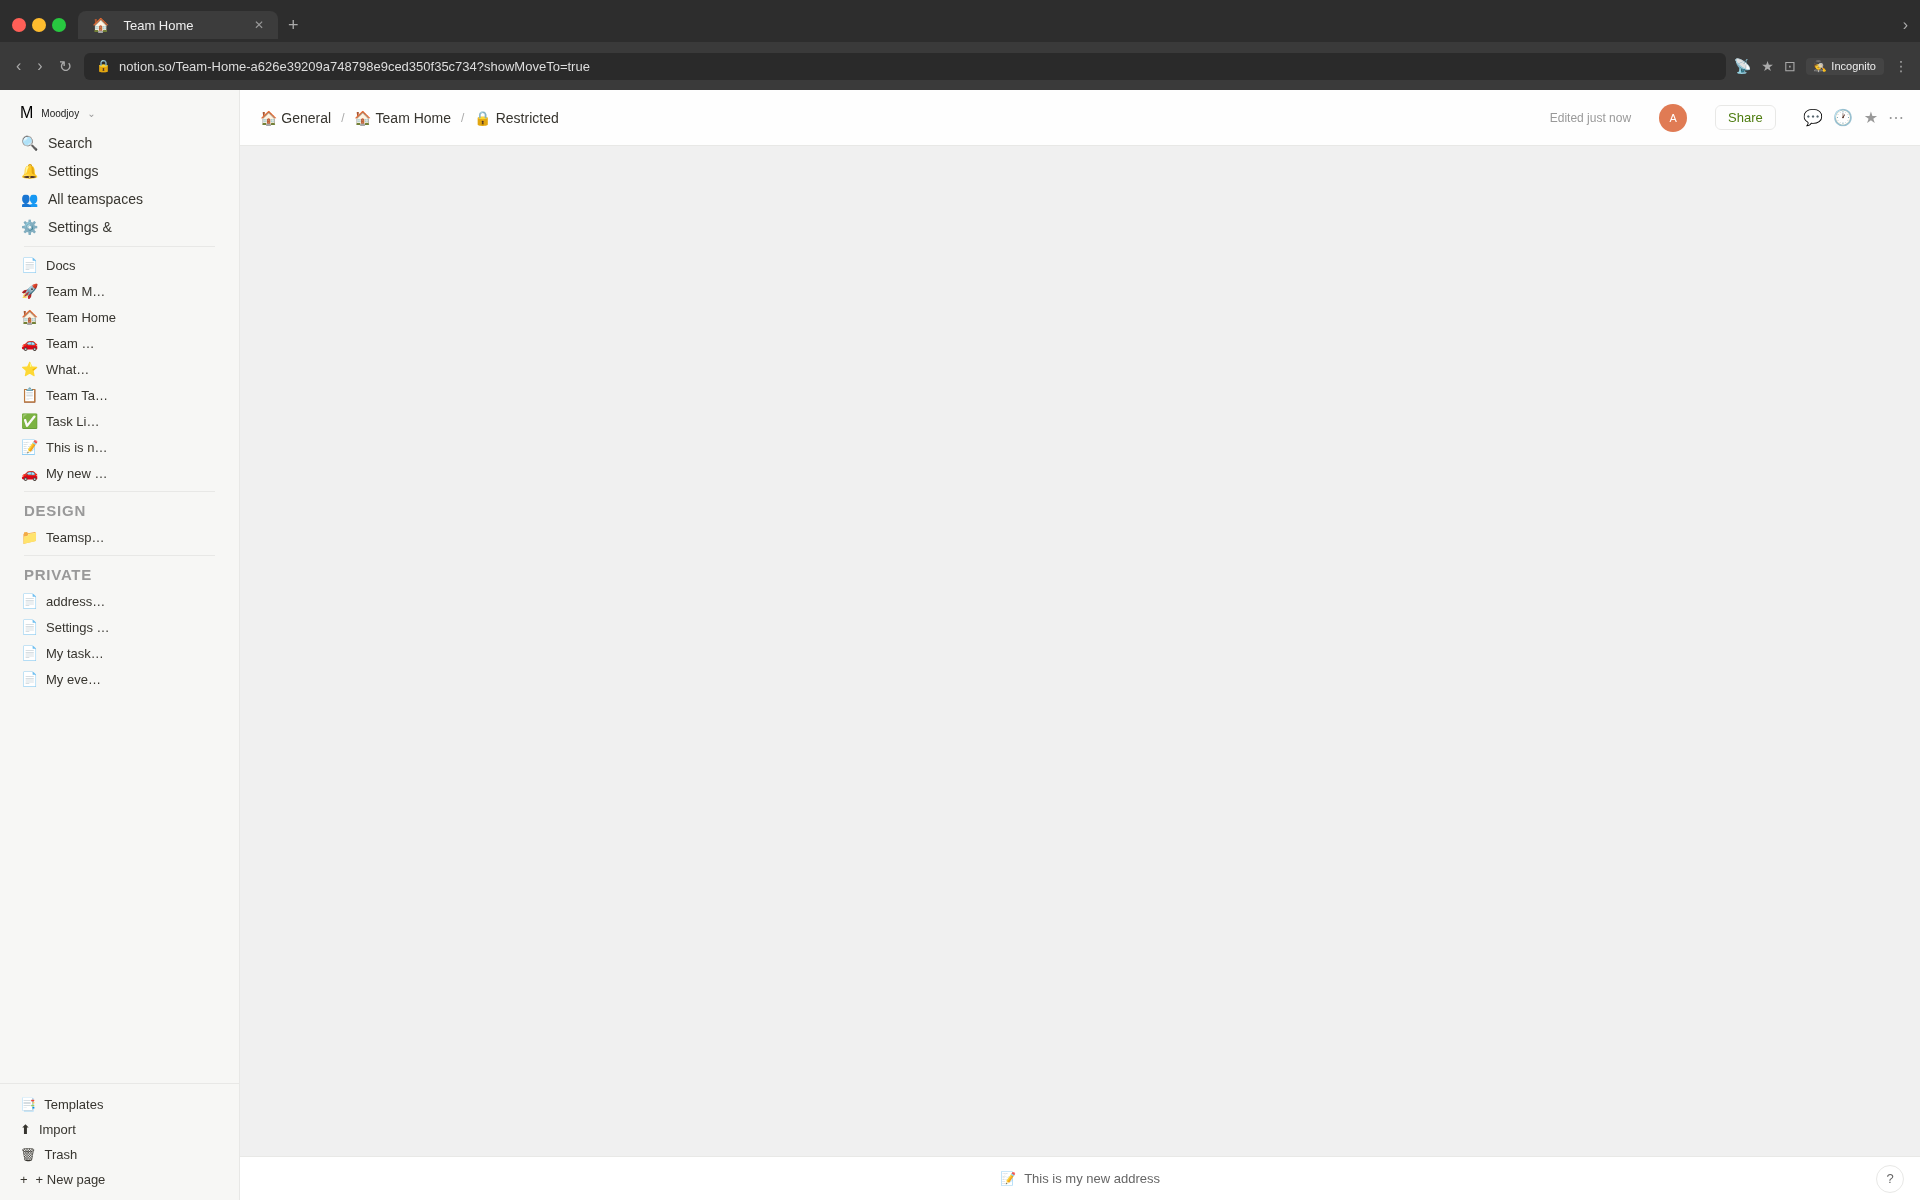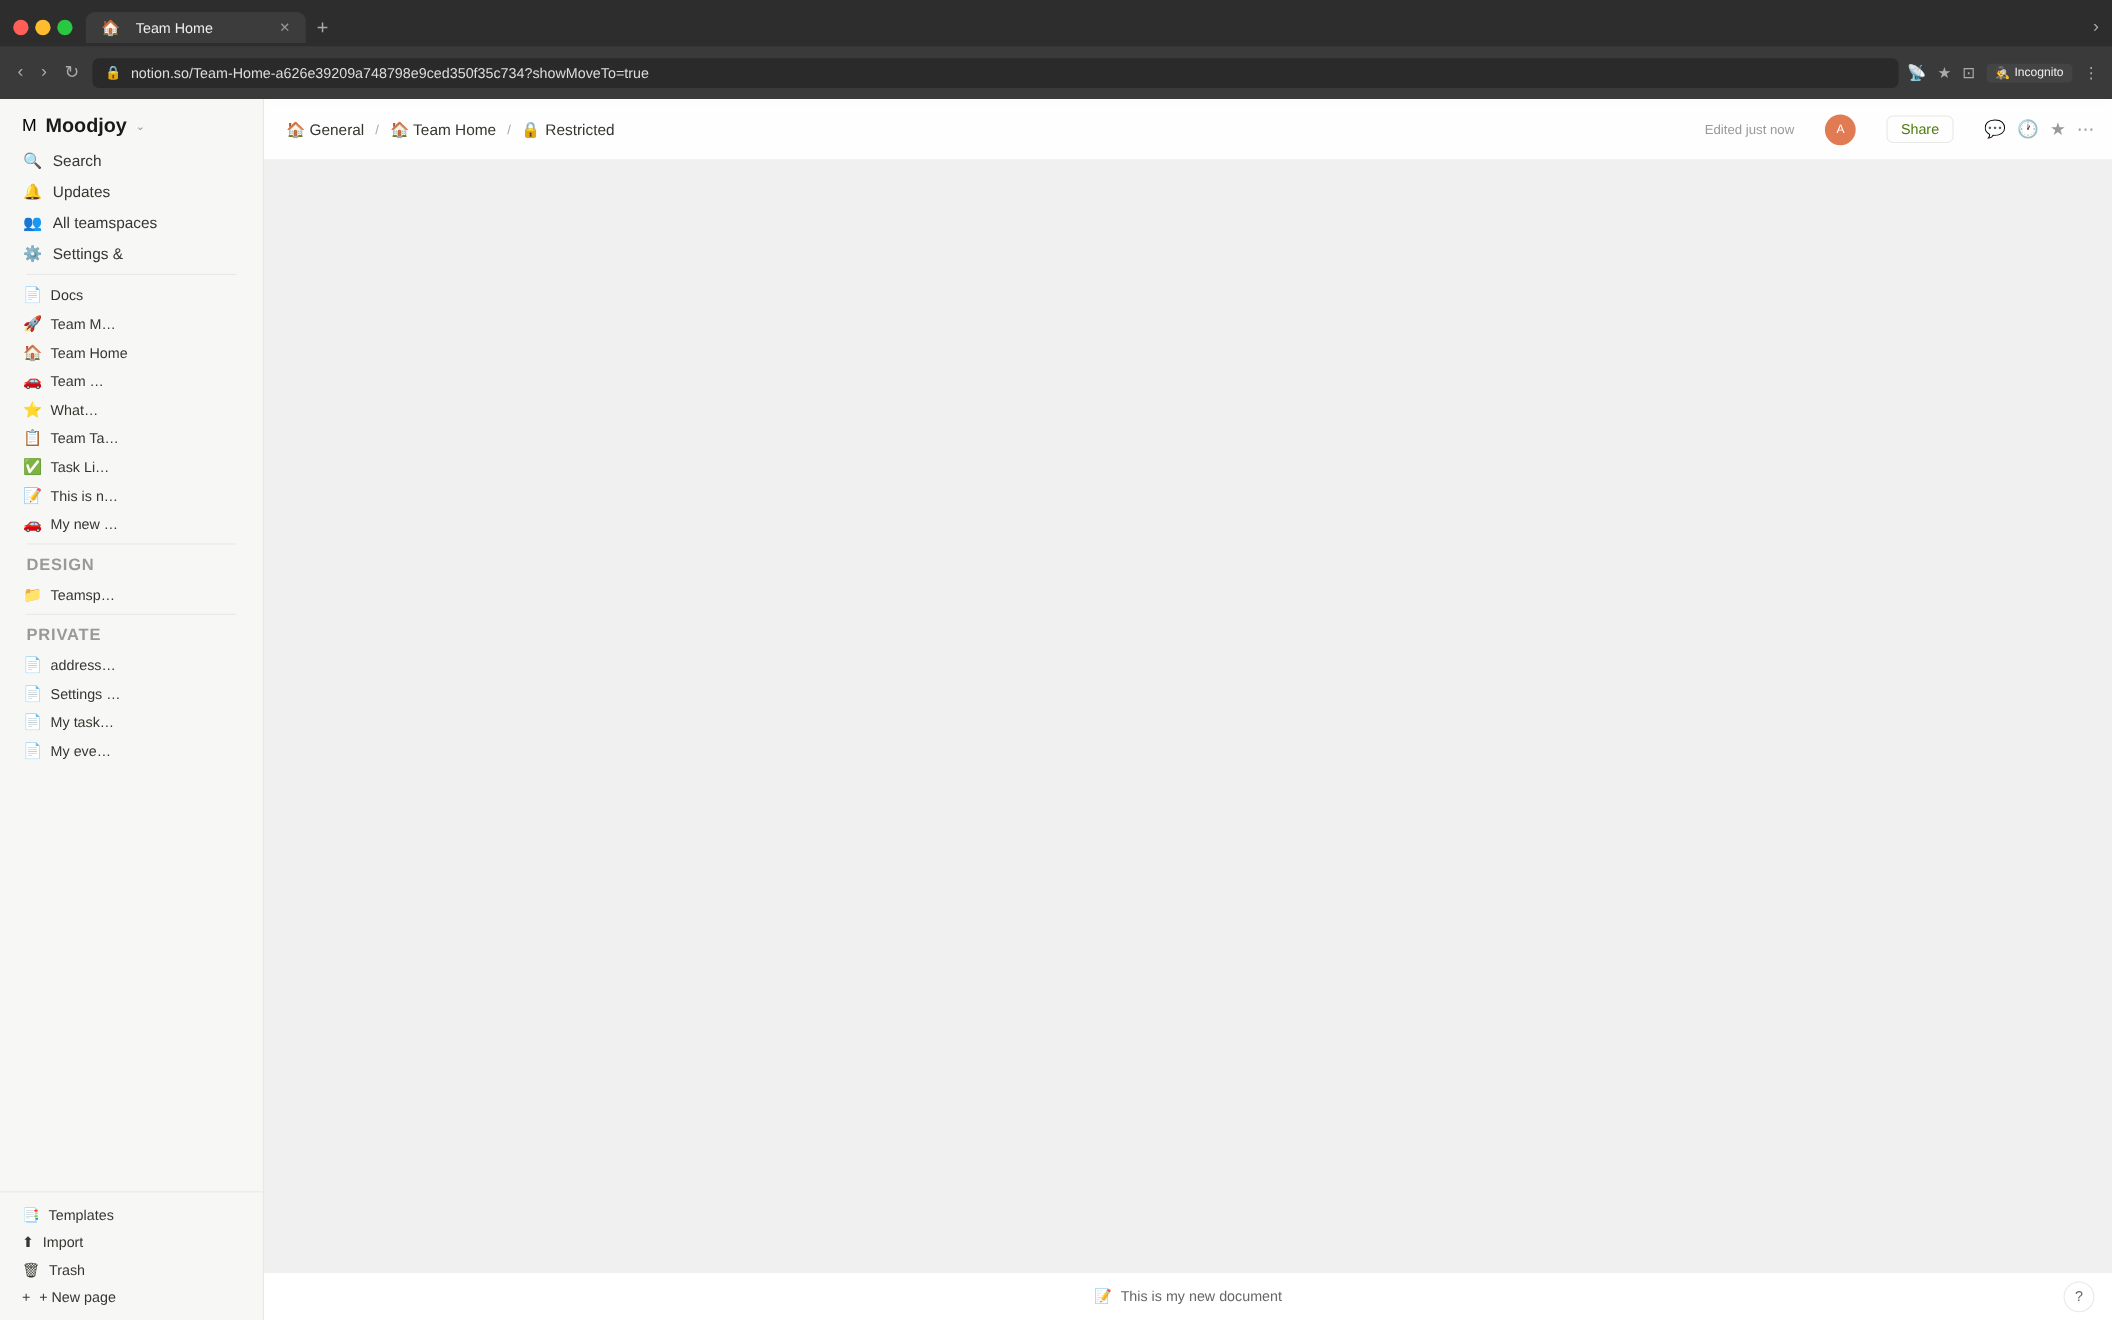--- a/index.html
+++ b/index.html
@@ -24,21 +24,21 @@
     .url-lock { color: #aaa; font-size: 12px; }
     .addr-icons { display: flex; gap: 10px; align-items: center; color: #aaa; font-size: 14px; }
 
     
     .notion-app { display: flex; width: 100%; height: calc(1200px - 90px); position: relative; }
 
     
     .sidebar { width: 240px; background: #f7f7f5; border-right: 1px solid #e8e8e6; display: flex; flex-direction: column; height: 100%; flex-shrink: 0; }
     .sidebar-top { padding: 8px 12px; display: flex; flex-direction: column; gap: 2px; }
     .workspace-header { display: flex; align-items: center; gap: 8px; padding: 6px 8px; border-radius: 6px; cursor: pointer; }
-    .workspace-name { font-weight: 700; font-size: 18px; color: #1a1a1a; }
+    .workspace-name { font-weight: 400; font-size: 10px; color: #1a1a1a; }
     .workspace-chevron { font-size: 10px; color: #999; }
     .sidebar-item { display: flex; align-items: center; gap: 8px; padding: 5px 8px; border-radius: 6px; cursor: pointer; color: #37352f; font-size: 14px; }
     .sidebar-item-icon { font-size: 14px; width: 20px; text-align: center; color: #888; }
     .sidebar-divider { height: 1px; background: #e8e8e6; margin: 4px 12px; }
     .sidebar-section-label { font-size: 15px; color: #999; padding: 4px 12px; font-weight: 600; text-transform: uppercase; letter-spacing: 0.05em; }
     .sidebar-tree-item { display: flex; align-items: center; gap: 6px; padding: 4px 8px; border-radius: 6px; cursor: pointer; color: #37352f; font-size: 13px; }
     .sidebar-bottom { margin-top: auto; padding: 8px 12px; border-top: 1px solid #e8e8e6; }
     .sidebar-bottom-item { display: flex; align-items: center; gap: 8px; padding: 5px 8px; border-radius: 6px; cursor: pointer; color: #37352f; font-size: 13px; }
 
     
@@ -115,21 +115,21 @@
         <span style="font-size:16px;">M</span>
         <span class="workspace-name">Moodjoy</span>
         <span class="workspace-chevron">⌄</span>
       </div>
       <div class="sidebar-item">
         <span class="sidebar-item-icon">🔍</span>
         <span>Search</span>
       </div>
       <div class="sidebar-item">
         <span class="sidebar-item-icon">🔔</span>
-        <span>Updates</span>
+        <span>Settings</span>
       </div>
       <div class="sidebar-item">
         <span class="sidebar-item-icon">👥</span>
         <span>All teamspaces</span>
       </div>
       <div class="sidebar-item">
         <span class="sidebar-item-icon">⚙️</span>
         <span>Settings &amp;</span>
       </div>
       <div class="sidebar-divider"></div>
@@ -249,18 +249,18 @@
         
         
 
       </div>
     </div>
   </div>
 
   <div class="bottom-bar">
     <div class="new-doc-indicator">
       <span>📝</span>
-      <span>This is my new document</span>
+      <span>This is my new address</span>
     </div>
     <div class="help-btn">?</div>
   </div>
 
 </div>
 
 </body></html>

